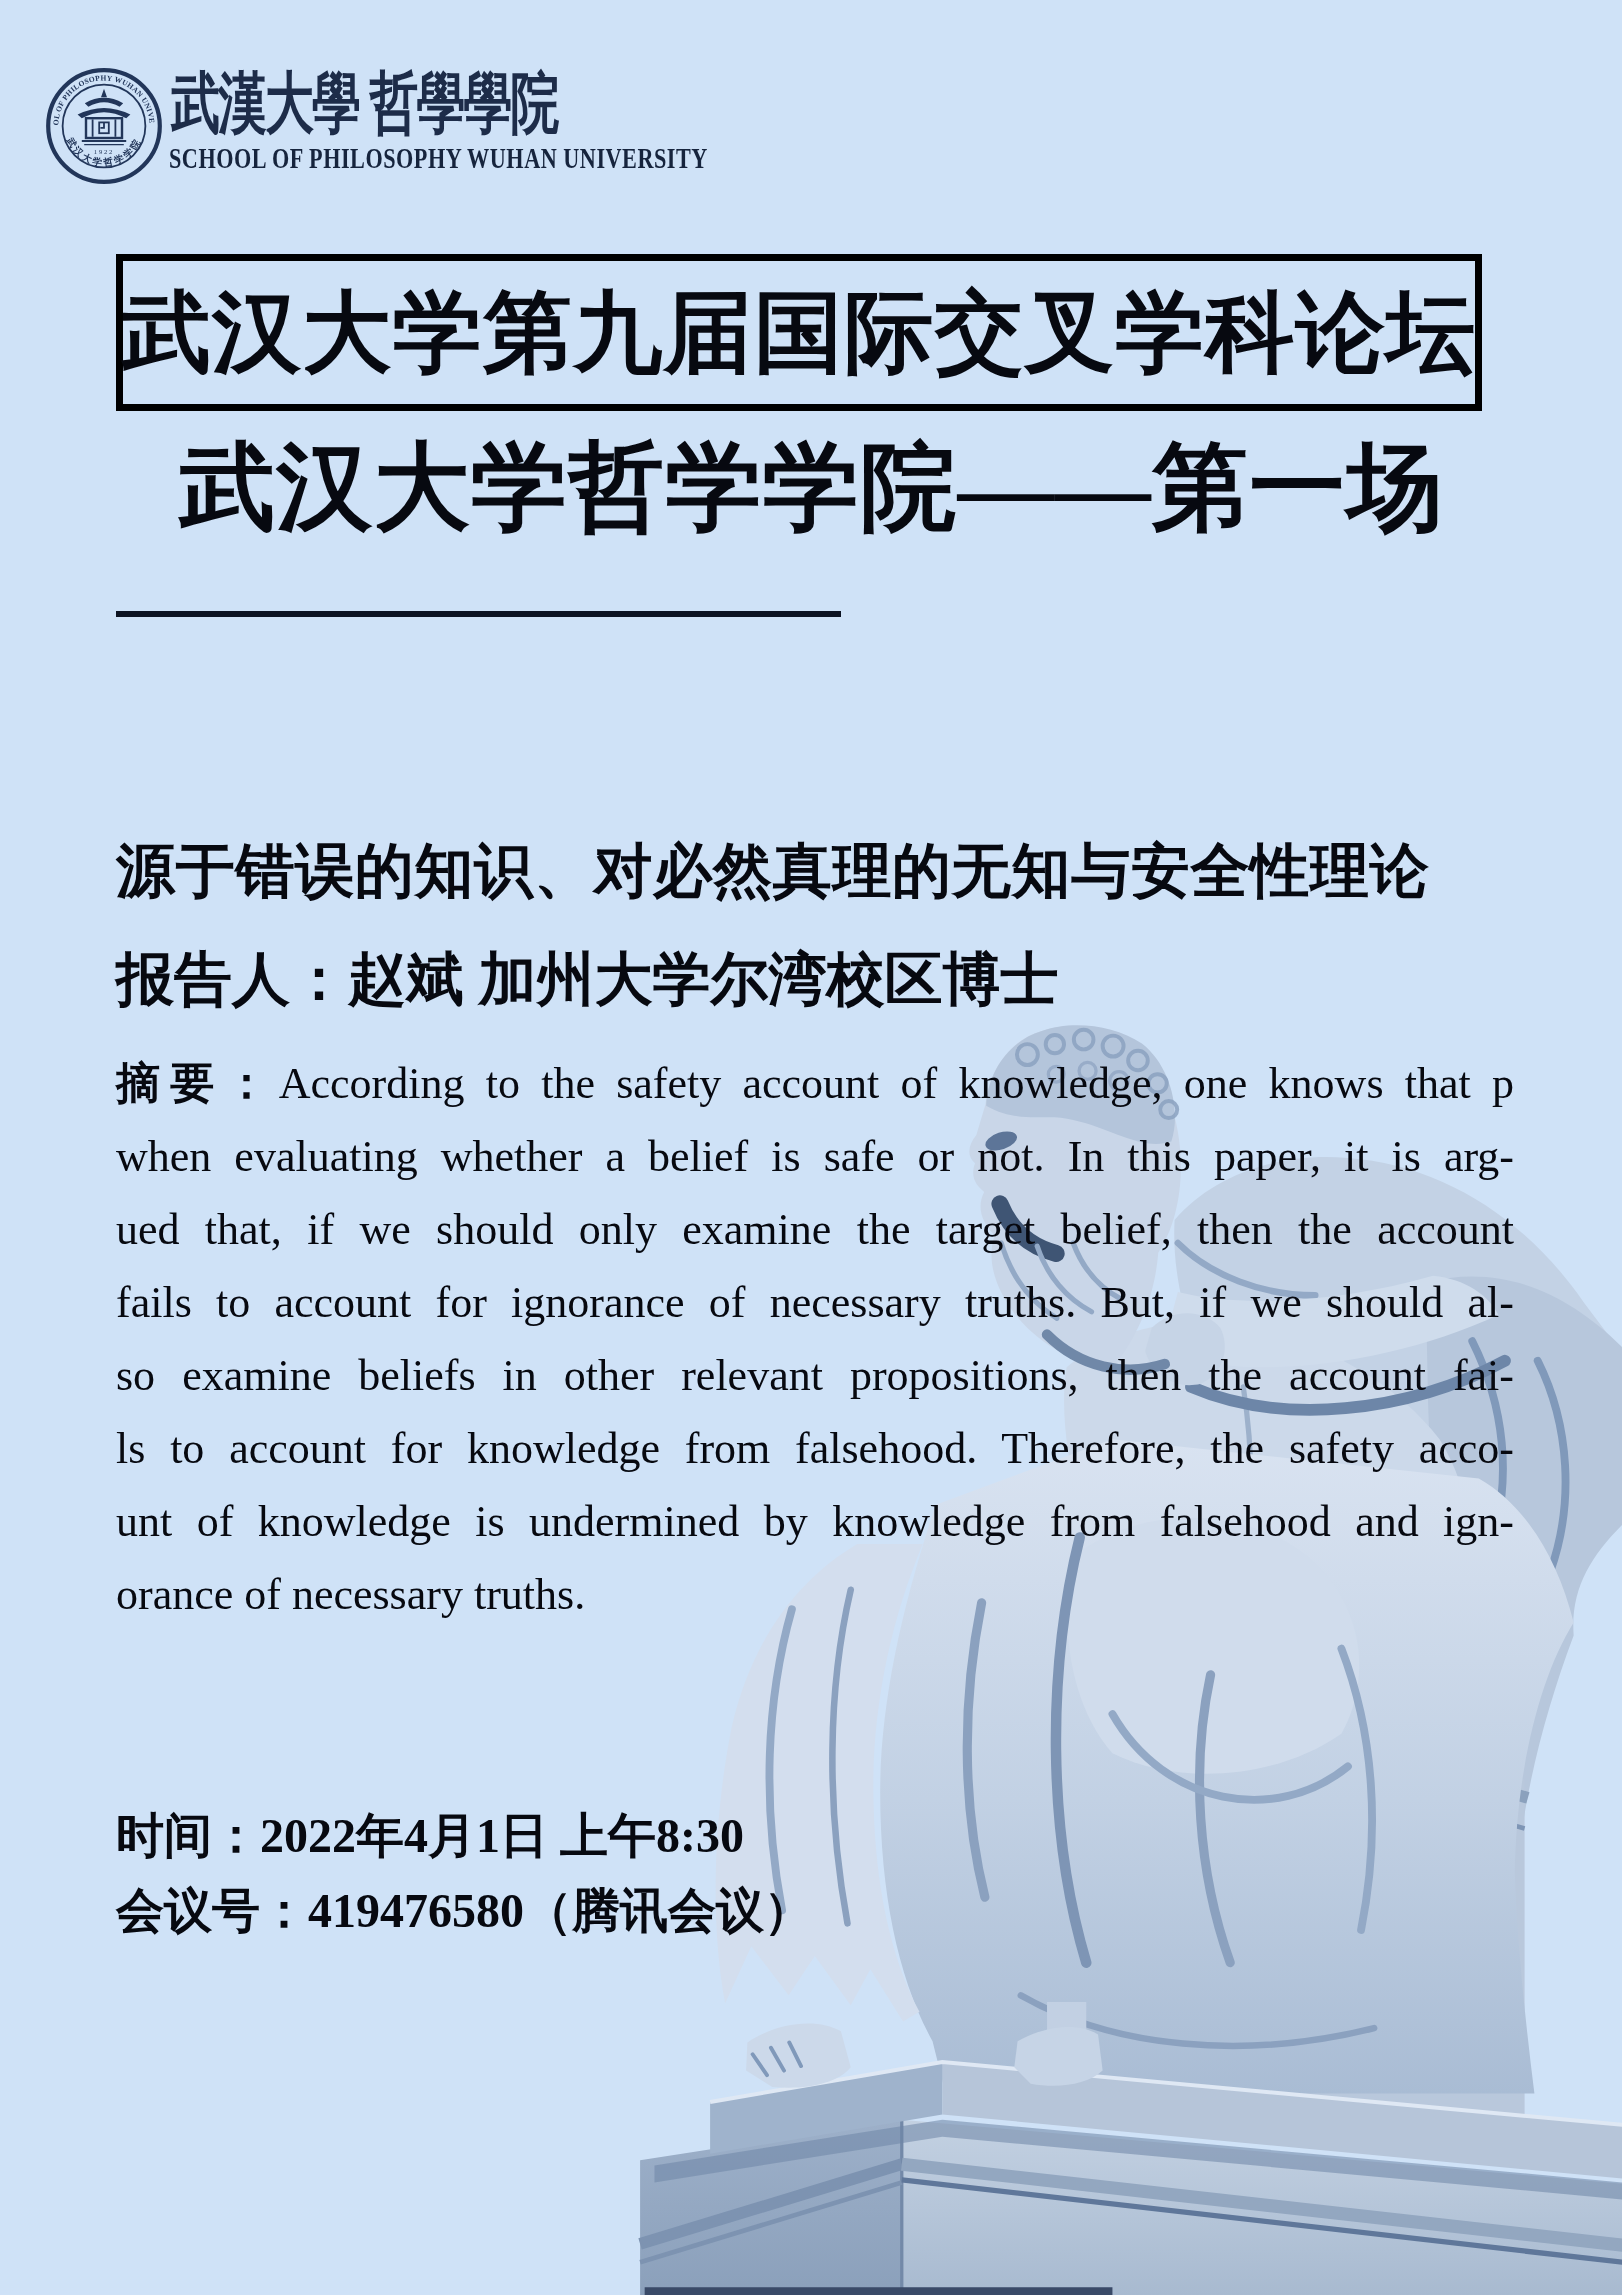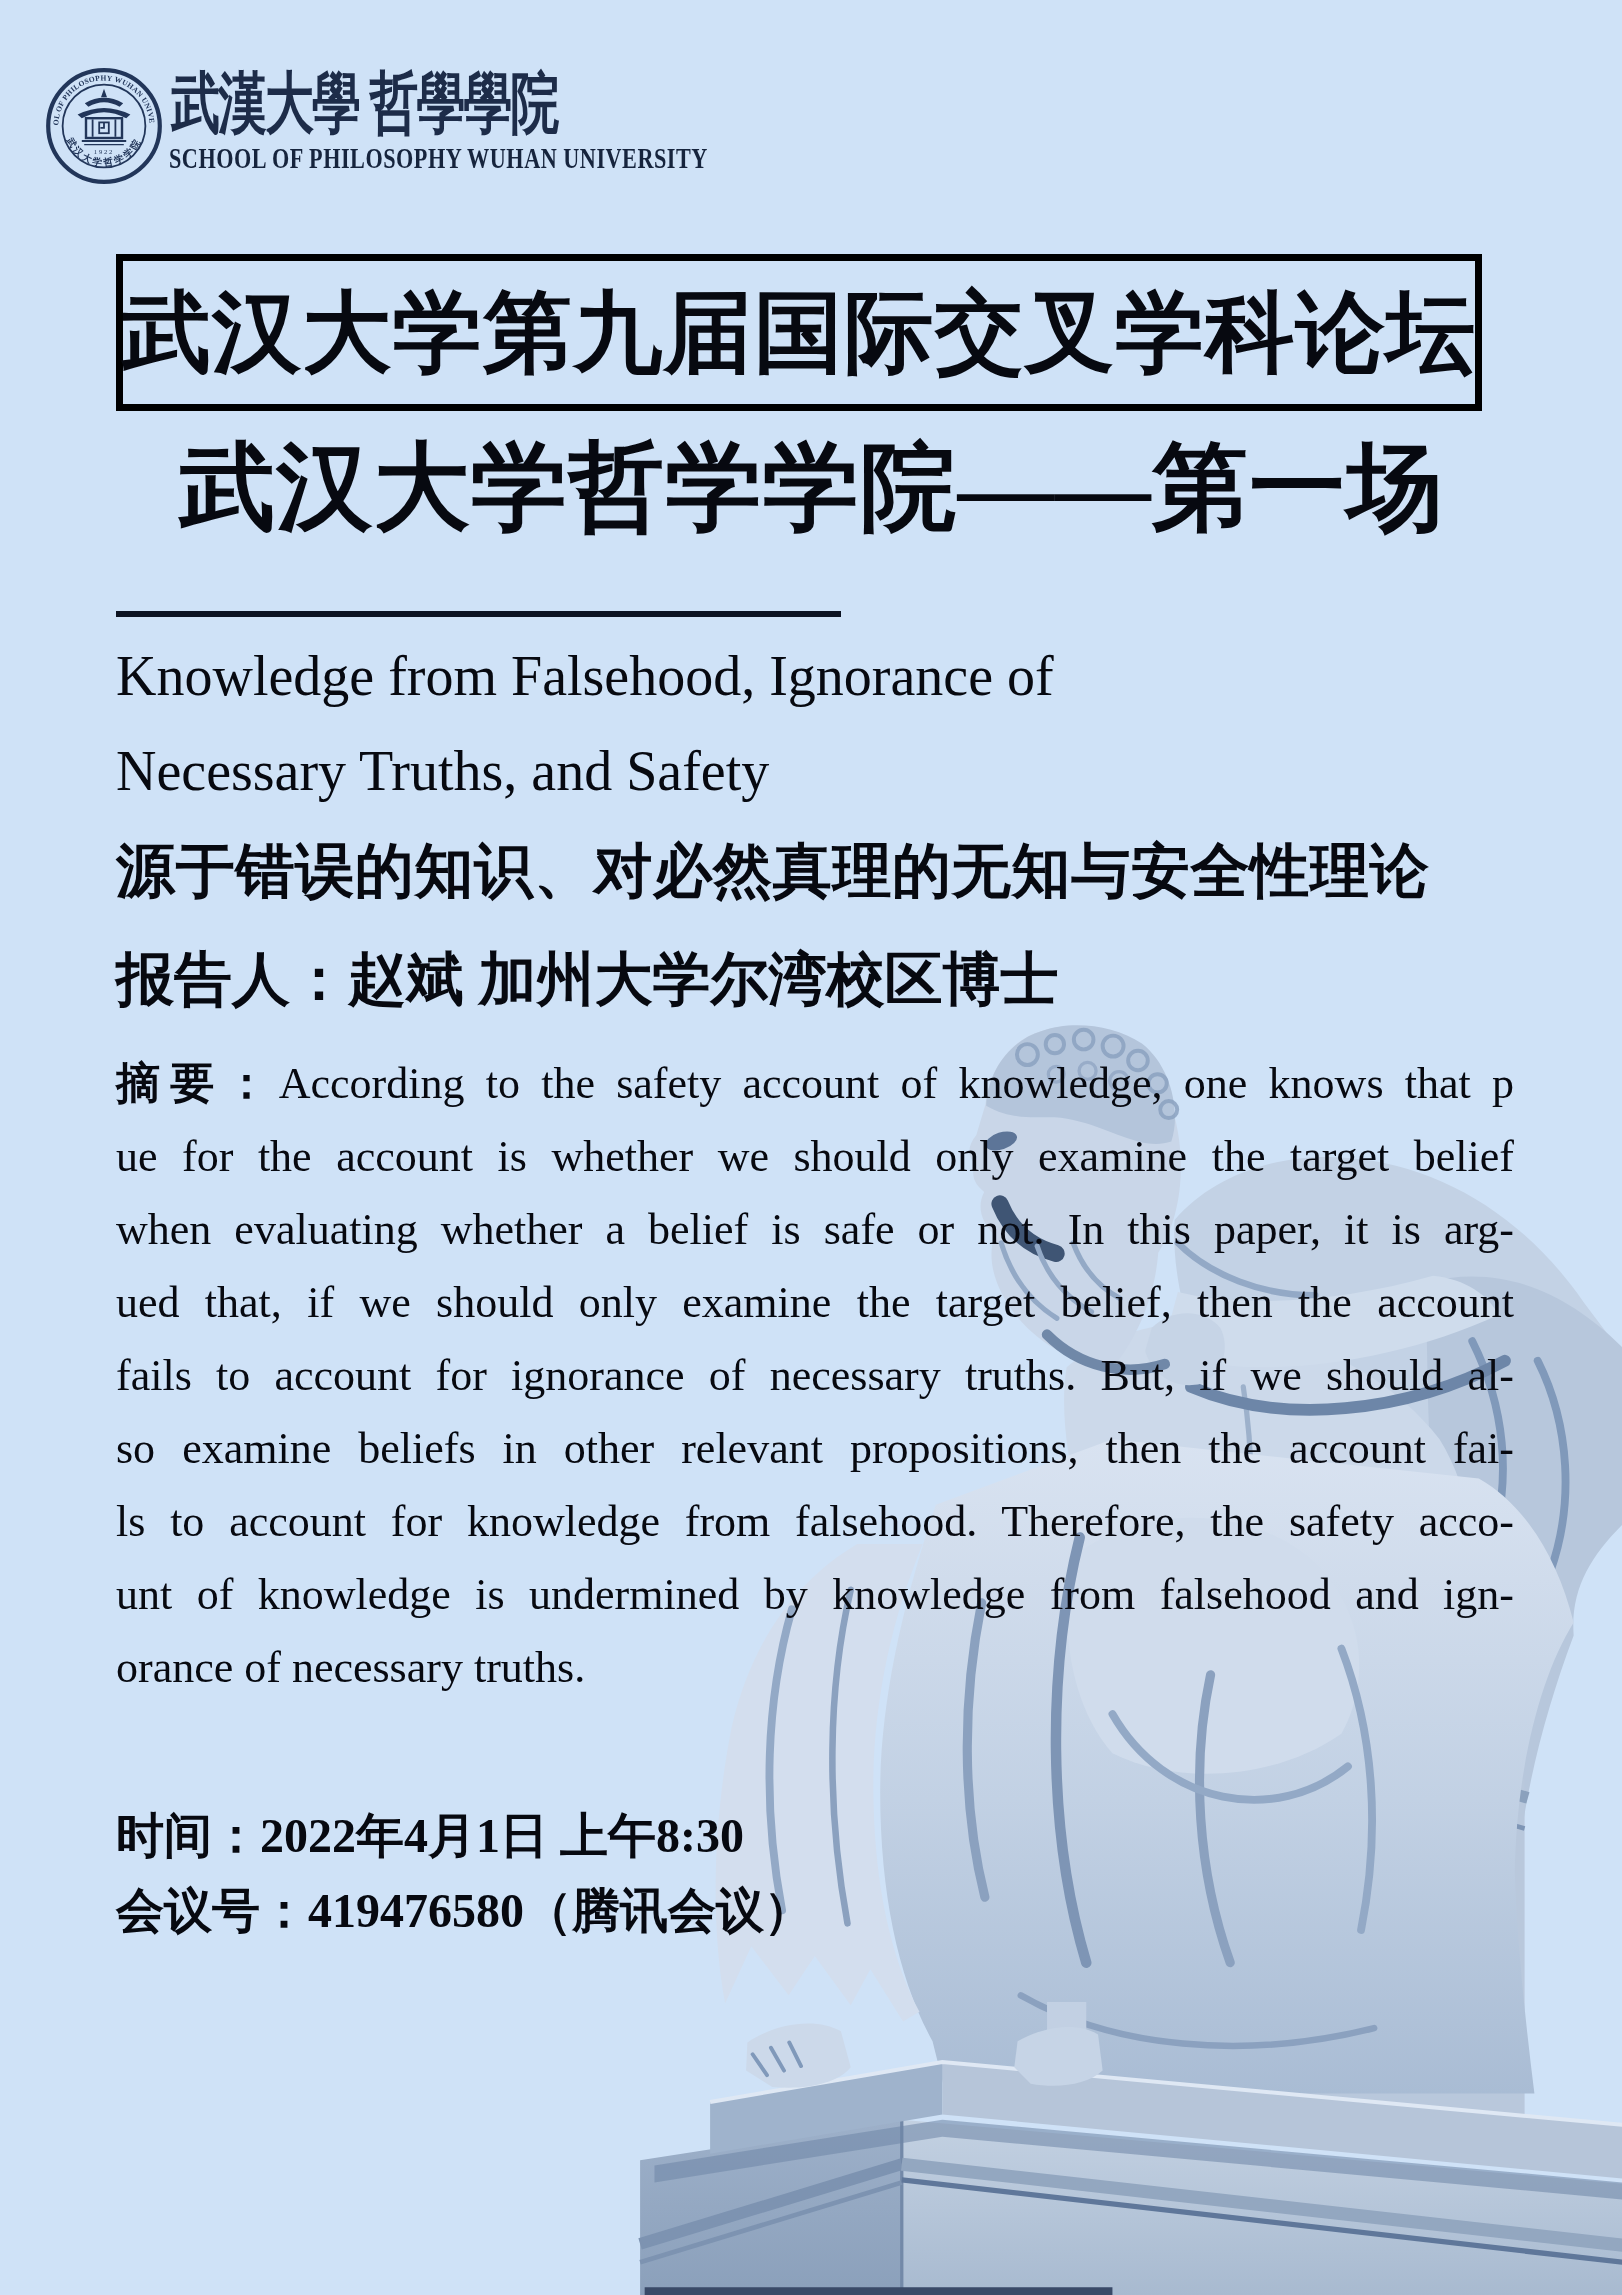--- a/index.html
+++ b/index.html
@@ -220,32 +220,27 @@
   <div class="caption">SCHOOL OF PHILOSOPHY  WUHAN UNIVERSITY</div>
 
   <div class="forum-box">
     <div class="t">武汉大学第九届国际交叉学科论坛</div>
   </div>
 
   <div class="session">武汉大学哲学学院——第一场</div>
 
   <div class="divider"></div>
 
-  <div class="title-en">
-    <div>Knowledge from Falsehood, Ignorance of</div>
-    <div>Necessary Truths, and Safety</div>
-  </div>
 
   <div class="title-zh">源于错误的知识、对必然真理的无知与安全性理论</div>
 
   <div class="speaker">报告人：赵斌 加州大学尔湾校区博士</div>
 
   <div class="abstract">
     <div class="abs-line"><span class="abs-label">摘要：</span><span>According to the safety account of knowledge, one knows that p</span></div>
-    <div class="abs-line">ue for the account is whether we should only examine the target belief</div>
     <div class="abs-line">when evaluating whether a belief is safe or not. In this paper, it is arg-</div>
     <div class="abs-line">ued that, if we should only examine the target belief, then the account</div>
     <div class="abs-line">fails to account for ignorance of necessary truths. But, if we should al-</div>
     <div class="abs-line">so examine beliefs in other relevant propositions, then the account fai-</div>
     <div class="abs-line">ls to account for knowledge from falsehood. Therefore, the safety acco-</div>
     <div class="abs-line">unt of knowledge is undermined by knowledge from falsehood and ign-</div>
     <div class="abs-line last">orance of necessary truths.</div>
   </div>
 
   <div class="time-line">时间：2022年4月1日 上午8:30</div>

